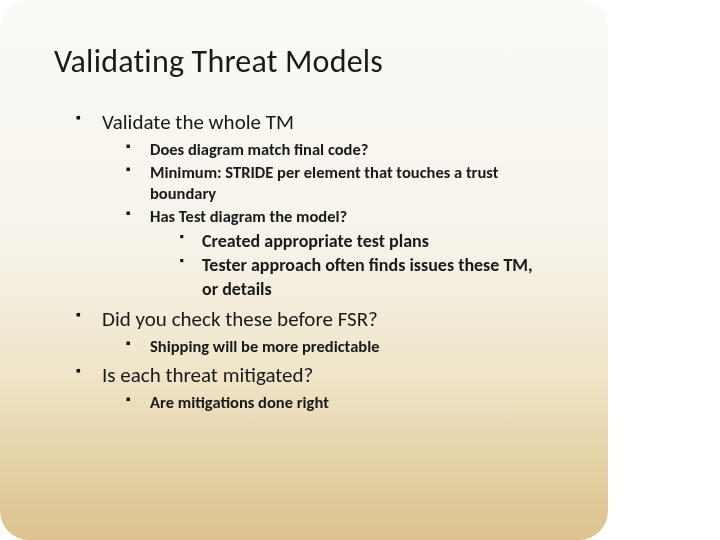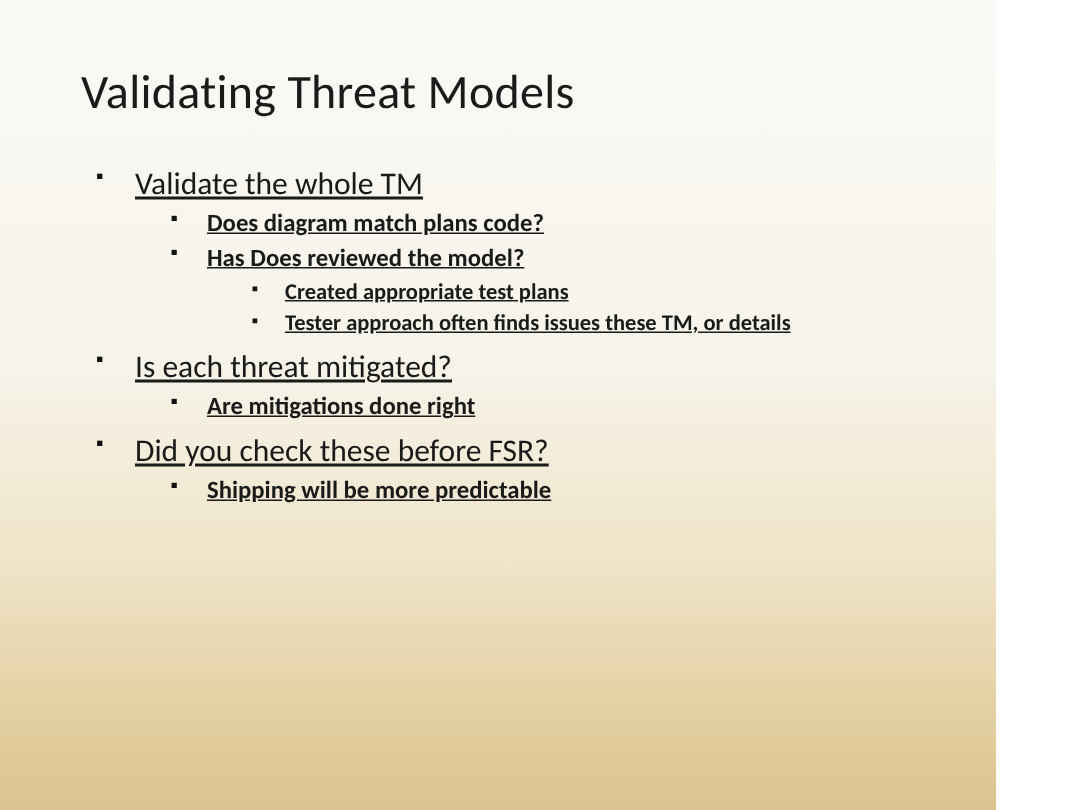--- a/index.html
+++ b/index.html
@@ -4,38 +4,38 @@
 <style>
   html, body {
     margin: 0;
     padding: 0;
     width: 720px;
     height: 540px;
     overflow: hidden;
     font-family: "Calibri", "Segoe UI", Arial, sans-serif;
   }
   .slide {
-    width: 664px;
+    width: 608px;
     height: 540px;
     box-sizing: border-box;
     background: linear-gradient(to bottom, #fbfaf6 0%, #f6f3ea 45%, #efe4c7 70%, #e2cd9e 90%, #dcc390 100%);
     padding: 42px 43px 40px 54px;
     color: #1a1a1a;
+    border-radius: 29px;
   }
   .title {
     font-size: 32px;
     font-weight: 400;
     margin: 0 0 28px 0;
     letter-spacing: 0.2px;
   }
   ul.l1 {
     list-style: none;
-    margin: 4px;
+    margin: 16px;
     padding: 0 0 0 4px;
-    text-decoration: underline;
   }
   ul.l1 > li {
     position: relative;
     padding-left: 28px;
     font-size: 21px;
     font-weight: 400;
     margin-bottom: 4px;
     line-height: 1.25;
   }
   ul.l1 > li::before {
@@ -68,21 +68,21 @@
     color: #111;
   }
   ul.l3 {
     list-style: none;
     margin: 3px 0 5px 0;
     padding: 0 0 0 28px;
   }
   ul.l3 > li {
     position: relative;
     padding-left: 24px;
-    font-size: 15px;
+    font-size: 18px;
     font-weight: 600;
     line-height: 1.3;
     margin-bottom: 1px;
   }
   ul.l3 > li::before {
     content: "\25AA";
     position: absolute;
     left: 2px;
     top: 0;
     font-size: 11px;
@@ -92,36 +92,37 @@
 </head>
 <body>
 
 <div class="slide">
   <h1 class="title">Validating Threat Models</h1>
 
   <ul class="l1">
     <li>
       <span>Validate the whole TM</span>
       <ul class="l2">
-        <li><span>Does diagram match plans code?</span></li>
+        <li><span>Does diagram match final code?</span></li>
+        <li><span>Minimum: STRIDE per element that touches a trust boundary</span></li>
         <li>
-          <span>Has Does reviewed the model?</span>
+          <span>Has Test diagram the model?</span>
           <ul class="l3">
             <li><span>Created appropriate test plans</span></li>
             <li><span>Tester approach often finds issues these TM, or details</span></li>
           </ul>
         </li>
       </ul>
     </li>
     <li>
+      <span>Did you check these before FSR?</span>
+      <ul class="l2">
+        <li><span>Shipping will be more predictable</span></li>
+      </ul>
+    </li>
+    <li>
       <span>Is each threat mitigated?</span>
       <ul class="l2">
         <li><span>Are mitigations done right</span></li>
-      </ul>
-    </li>
-    <li>
-      <span>Did you check these before FSR?</span>
-      <ul class="l2">
-        <li><span>Shipping will be more predictable</span></li>
       </ul>
     </li>
   </ul>
 </div>
 
 </body></html>

